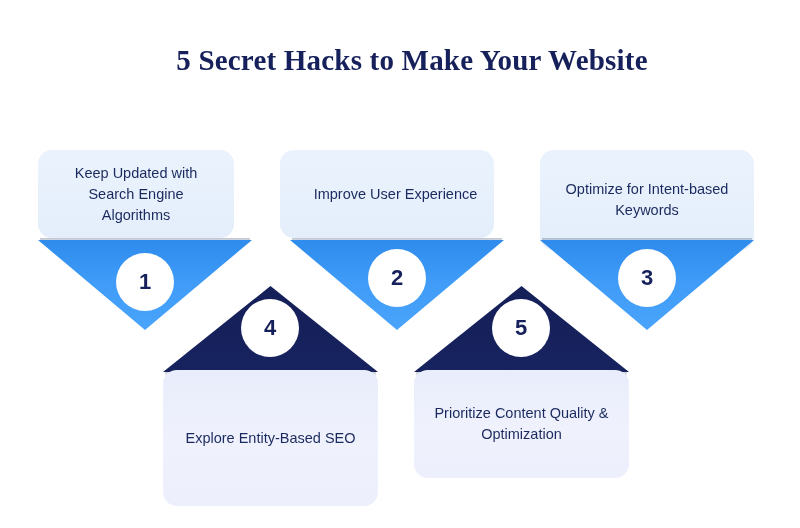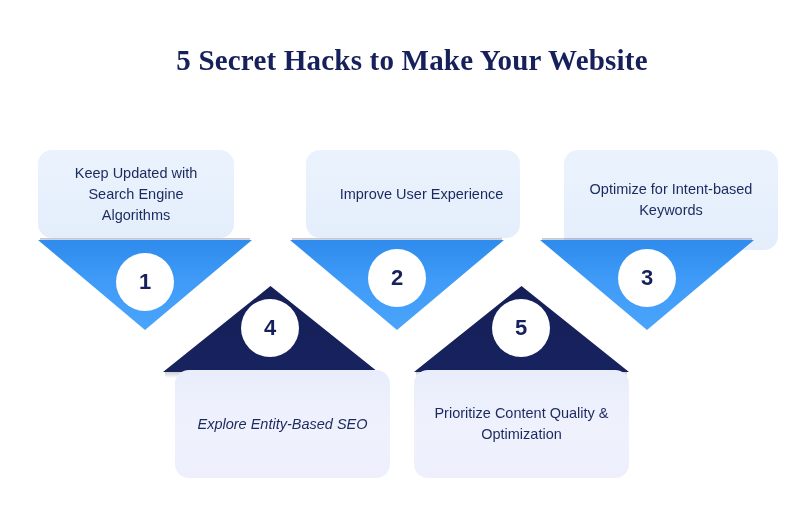--- a/index.html
+++ b/index.html
@@ -143,21 +143,21 @@
         </defs>
         <polygon points="0,0 214,0 107,90" fill="url(#g1)"></polygon>
       </svg>
     </div>
     <div class="num-circle" style="left:116px; top:253px;">
       <span>1</span>
     </div>
   </div>
 
   <div class="step">
-    <div class="card-top" style="left:306px; top:150px; width:214px; height:88px;padding-left:33px;">
+    <div class="card-top" style="left:280px; top:150px; width:214px; height:88px;padding-left:33px;">
       <span class="card-label">Improve User Experience</span>
     </div>
     <div class="seam-top" style="left:292px; top:238px; width:210px;"></div>
     <div class="tri-down" style="left:290px; top:240px;">
       <svg width="214" height="90" viewBox="0 0 214 90">
         <defs>
           <linearGradient id="g2" x1="0" y1="0" x2="0" y2="1">
             <stop offset="0%" stop-color="#2f8bec"></stop>
             <stop offset="45%" stop-color="#3f9bf7"></stop>
             <stop offset="100%" stop-color="#4aa4fb"></stop>
@@ -165,21 +165,21 @@
         </defs>
         <polygon points="0,0 214,0 107,90" fill="url(#g2)"></polygon>
       </svg>
     </div>
     <div class="num-circle" style="left:368px; top:249px;">
       <span>2</span>
     </div>
   </div>
 
   <div class="step">
-    <div class="card-top" style="left:540px; top:150px; width:214px; height:100px;margin-left:24px;">
+    <div class="card-top" style="left:540px; top:150px; width:214px; height:100px;">
       <span class="card-label">Optimize for Intent-based Keywords</span>
     </div>
     <div class="seam-top" style="left:542px; top:238px; width:210px;"></div>
     <div class="tri-down" style="left:540px; top:240px;">
       <svg width="214" height="90" viewBox="0 0 214 90">
         <defs>
           <linearGradient id="g3" x1="0" y1="0" x2="0" y2="1">
             <stop offset="0%" stop-color="#2f8bec"></stop>
             <stop offset="45%" stop-color="#3f9bf7"></stop>
             <stop offset="100%" stop-color="#4aa4fb"></stop>
@@ -199,21 +199,21 @@
         <defs>
           <linearGradient id="g4" x1="0" y1="0" x2="0" y2="1">
             <stop offset="0%" stop-color="#151f58"></stop>
             <stop offset="100%" stop-color="#17235f"></stop>
           </linearGradient>
         </defs>
         <polygon points="107.5,0 215,86 0,86" fill="url(#g4)"></polygon>
       </svg>
     </div>
     <div class="seam-bottom" style="left:165px; top:370px; width:211px;"></div>
-    <div class="card-bottom" style="left:175px; top:370px; width:215px; height:108px;font-style:italic;">
+    <div class="card-bottom" style="left:163px; top:370px; width:215px; height:136px;">
       <span class="card-label">Explore Entity-Based SEO</span>
     </div>
     <div class="num-circle" style="left:241px; top:299px;">
       <span>4</span>
     </div>
   </div>
 
   <div class="step">
     <div class="tri-up" style="left:414px; top:286px;">
       <svg width="215" height="86" viewBox="0 0 215 86">

